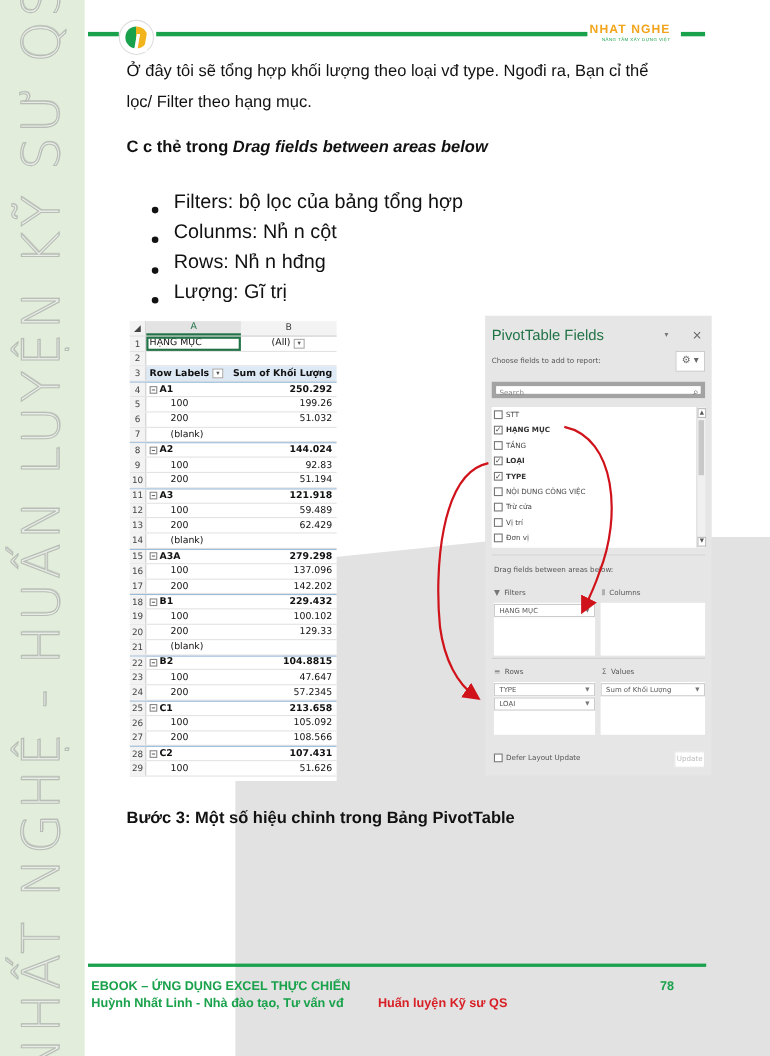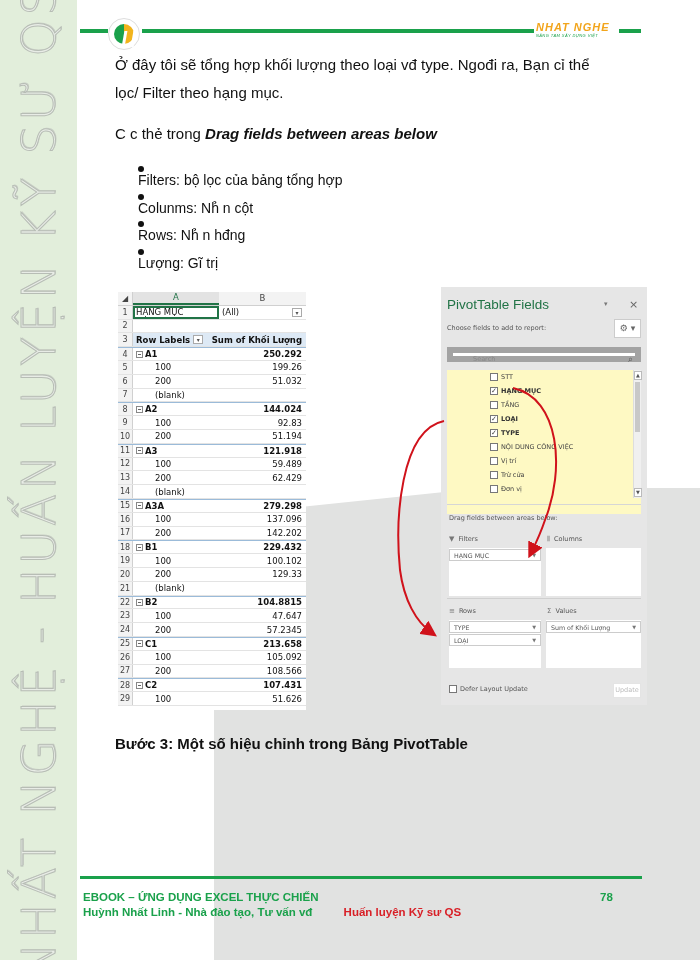--- a/index.html
+++ b/index.html
@@ -8,58 +8,58 @@
   .sidebar-text { position: absolute; left: 38px; top: 480px; transform: translate(-50%,-50%) rotate(-90deg); white-space: nowrap; font-size: 47px; font-weight: 300; letter-spacing: 4px; color: #e8ece6; -webkit-text-stroke: 1px #b7bdb5; font-family: "DejaVu Sans", sans-serif; text-shadow: 1px 1px 0 #c9cfc6; }
   .gray-bg2 { position: absolute; left: 214px; top: 700px; width: 486px; height: 260px; background: #e1e2e1; }
   .gray-top { position: absolute; left: 305px; top: 488px; width: 395px; height: 230px; background: #e1e2e1; clip-path: polygon(0 8%, 45% 0, 100% 0, 100% 100%, 0 100%); }
   .header-line { position: absolute; top: 29px; height: 4px; background: #1aa14b; }
   .hl-left { left: 80px; width: 28px; }
   .hl-mid { left: 142px; width: 392px; }
   .hl-right { left: 619px; width: 22px; }
   .logo-circle { position: absolute; left: 108px; top: 18px; width: 32px; height: 32px; border-radius: 50%; background: #fff; border: 1px solid #ddd; }
   .logo-inner { position: absolute; left: 5px; top: 5px; width: 20px; height: 20px; border-radius: 50%; background: linear-gradient(90deg,#1aa14b 50%, #f2b41c 50%); }
   .logo-n { position: absolute; left: 9px; top: 7px; width: 12px; height: 16px; border-left: 3px solid #fff; border-right: 3px solid #fff; transform: skewX(-10deg); }
-  .brand { position: absolute; left: 536px; top: 22px; text-align: left; font-style: italic; }
+  .brand { position: absolute; left: 536px; top: 22px; text-align: right; }
   .brand-name { font-size: 11px; font-weight: bold; color: #f2a51c; letter-spacing: 1px; line-height: 11px; }
   .brand-sub { font-size: 4px; color: #1aa14b; letter-spacing: 0.4px; line-height: 5px; }
   .para { position: absolute; left: 115px; font-size: 15px; color: #111; }
   .p1 { top: 56px; }
   .p2 { top: 84px; }
-  .p3 { top: 125px; }
+  .p3 { top: 125px; font-weight: bold; }
   .p3 b { font-style: italic; }
   .bullets { position: absolute; left: 138px; top: 166px; }
-  .bullet { font-size: 14px; height: 27.5px; display: flex; align-items: flex-start; flex-direction: column; }
+  .bullet { font-size: 18px; height: 27.5px; display: flex; align-items: flex-end; }
   .bullet .dot { width: 6px; height: 6px; border-radius: 50%; background: #111; margin-right: 14px; }
   
   .sheet { position: absolute; left: 118px; top: 292px; width: 188px; height: 418px; background: #fff; font-family: "DejaVu Sans", sans-serif; font-size: 8.5px; }
   .sheet-row { display: flex; height: 13.8px; align-items: center; border-bottom: 1px solid #e3e3e3; }
   .rh { width: 15px; text-align: center; color: #444; background: #f3f3f3; height: 100%; display: flex; align-items: center; justify-content: center; border-right: 1px solid #d0d0d0; font-size: 8px; }
   .ca { width: 86px; padding-left: 3px; height: 100%; display: flex; align-items: center; white-space: nowrap; overflow: hidden; }
   .cb { width: 87px; padding-right: 4px; height: 100%; display: flex; align-items: center; justify-content: flex-end; white-space: nowrap; }
   .col-header { background: #f3f3f3; color: #444; border-bottom: 1px solid #d0d0d0; }
   .col-header .ca, .col-header .cb { justify-content: center; padding: 0; }
   .col-header .ca { background: #e3e3e3; color: #217346; border-bottom: 2px solid #217346; }
   .bold { font-weight: bold; }
   .indent { padding-left: 22px; }
   .hdr3 { background: #dde9f5; font-weight: bold; }
   .minus { display: inline-block; width: 7px; height: 7px; border: 1px solid #888; margin-right: 2px; position: relative; }
   .minus::after { content: ""; position: absolute; left: 1px; right: 1px; top: 2px; height: 1px; background: #666; }
   .dd { display: inline-block; width: 10px; height: 9px; border: 1px solid #aaa; font-size: 6px; line-height: 7px; text-align: center; color: #555; margin-left: 3px; background: #fff; }
   .sel-a1 { outline: 2px solid #217346; outline-offset: -2px; }
-  .filter-b1 { justify-content: space-between; padding-left: 3px !important; }
+  .filter-b1 { justify-content: center; padding-left: 3px !important; }
   
   .pivot { position: absolute; left: 441px; top: 287px; width: 206px; height: 418px; background: #e6e6e6; font-family: "DejaVu Sans", sans-serif; color: #444; }
   .pv-title { position: absolute; left: 6px; top: 10px; font-size: 13.5px; color: #217346; font-family: "Liberation Sans", sans-serif; }
   .pv-menu { position: absolute; left: 163px; top: 13px; font-size: 7px; color: #777; }
   .pv-close { position: absolute; left: 188px; top: 11px; font-size: 11px; color: #666; }
   .pv-choose { position: absolute; left: 6px; top: 37px; font-size: 6.5px; color: #555; }
   .pv-gear { position: absolute; left: 173px; top: 32px; width: 27px; height: 19px; background: #fff; border: 1px solid #ccc; font-size: 9px; text-align: center; line-height: 17px; color: #666; }
-  .pv-search { position: absolute; left: 6px; top: 60px; width: 194px; height: 15px; background: #fff; border: 6px solid #a3a3a3; font-size: 6.5px; color: #888; padding-left: 20px; line-height: 13px; }
+  .pv-search { position: absolute; left: 6px; top: 60px; width: 194px; height: 15px; background: #fff; border: 4px solid #a3a3a3; font-size: 6.5px; color: #888; padding-left: 3px; line-height: 13px; }
   .pv-search-icon { position: absolute; right: 2px; top: 0; font-size: 9px; color: #555; }
-  .pv-list { position: absolute; left: 6px; top: 83px; width: 194px; height: 144px; background: #fef9c3; padding-left: 41px; }
+  .pv-list { position: absolute; left: 6px; top: 83px; width: 194px; height: 128px; background: #ffffff; }
   .pv-item { height: 14px; display: flex; align-items: center; font-size: 6.5px; padding-left: 2px; }
   .cbx { width: 8px; height: 8px; border: 1px solid #777; margin-right: 3px; background: #fff; font-size: 7px; line-height: 6px; text-align: center; color: #444; }
   .pv-item.checked { font-weight: bold; color: #333; }
   .pv-scroll { position: absolute; right: 0; top: 0; width: 8px; height: 128px; background: #f0f0f0; border-left: 1px solid #ddd; }
   .pv-scroll-up, .pv-scroll-down { position: absolute; left: 0; width: 8px; height: 9px; border: 1px solid #bbb; background: #fff; font-size: 5px; text-align: center; line-height: 7px; color: #555; }
   .pv-scroll-up { top: 1px; } .pv-scroll-down { bottom: 1px; }
   .pv-thumb { position: absolute; left: 1px; top: 12px; width: 5px; height: 50px; background: #c8c8c8; }
   .pv-divider { position: absolute; left: 6px; top: 217px; width: 194px; height: 1px; background: #d6d6d6; }
   .pv-drag { position: absolute; left: 8px; top: 227px; font-size: 6.5px; color: #555; }
   .area-label { position: absolute; font-size: 6.5px; color: #555; display: flex; align-items: center; }
@@ -376,25 +376,25 @@
         <div class="pv-item checked">
           <span class="cbx">✓</span>
           <span>TYPE</span>
         </div>
         <div class="pv-item">
           <span class="cbx"></span>
           <span>NỘI DUNG CÔNG VIỆC</span>
         </div>
         <div class="pv-item">
           <span class="cbx"></span>
+          <span>Trừ cửa</span>
+        </div>
+        <div class="pv-item">
+          <span class="cbx"></span>
           <span>Vị trí</span>
-        </div>
-        <div class="pv-item">
-          <span class="cbx"></span>
-          <span>Trừ cửa</span>
         </div>
         <div class="pv-item">
           <span class="cbx"></span>
           <span>Đơn vị</span>
         </div>
       </div>
     <div class="pv-scroll">
       <div class="pv-scroll-up">▲</div>
       <div class="pv-thumb"></div>
       <div class="pv-scroll-down">▼</div>

